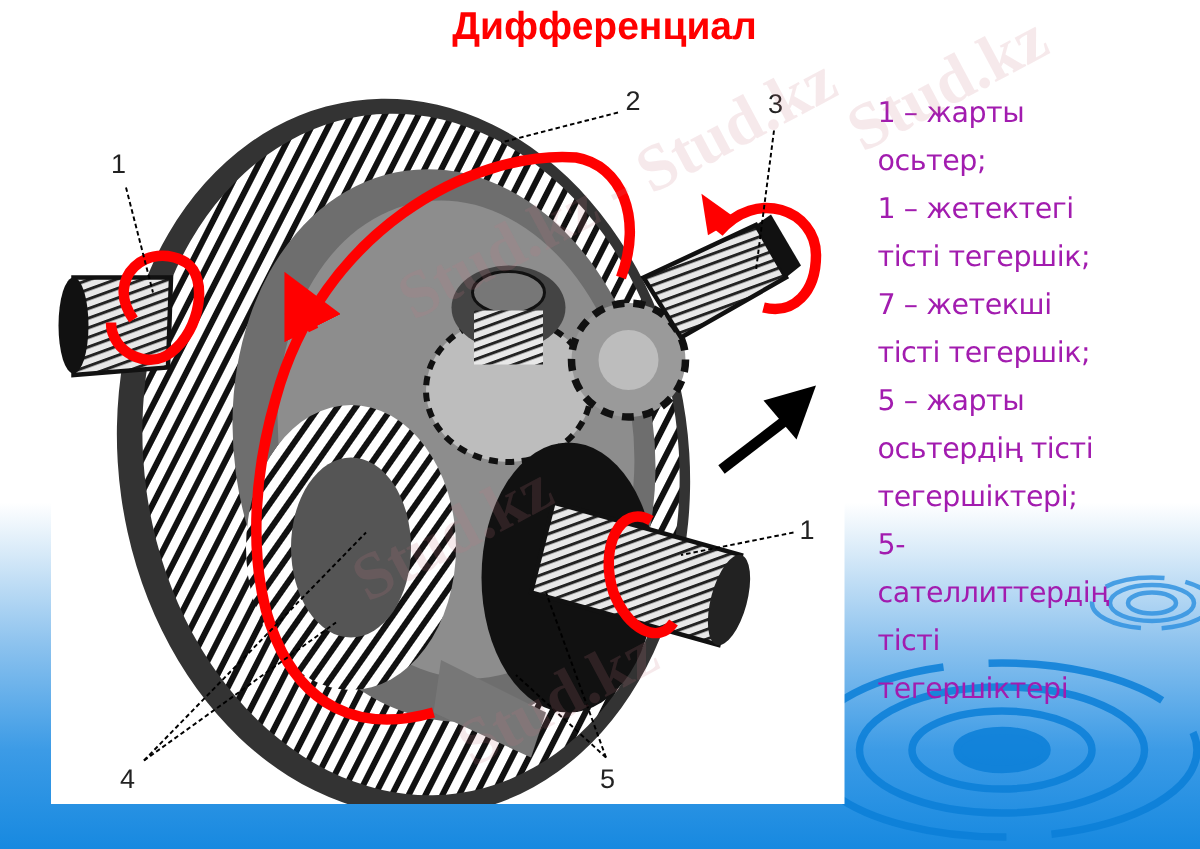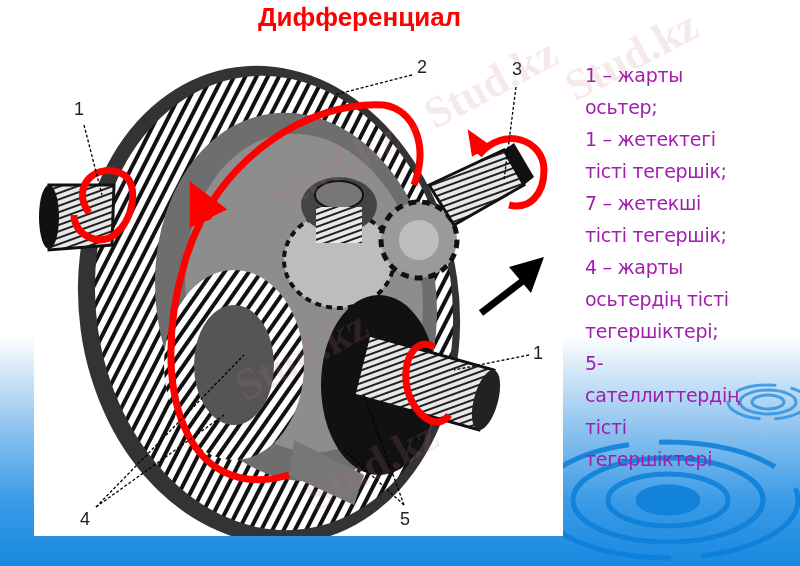--- a/index.html
+++ b/index.html
@@ -5,21 +5,21 @@
   html, body { margin: 0; padding: 0; }
   body {
     width: 800px; height: 566px; position: relative; overflow: hidden;
     background: linear-gradient(to bottom, #ffffff 0px, #ffffff 335px, #d6e9f8 370px, #8cc2ee 430px, #3c9be6 500px, #1789e0 566px);
     font-family: "DejaVu Sans", sans-serif;
   }
   .ripples { position: absolute; left: 0; top: 0; width: 800px; height: 566px; pointer-events: none; }
   .title {
     position: absolute; left: 258px; top: 0px; width: 290px;
     font-family: "Liberation Sans", sans-serif; font-weight: bold;
-    font-size: 26px; line-height: 34px; color: #ff0000; text-align: left;
+    font-size: 26px; line-height: 34px; color: #ff0000; text-align: center;
   }
   .figure-panel {
     position: absolute; left: 34px; top: 35px; width: 529px; height: 501px;
     background: #ffffff; overflow: hidden;
   }
   .figure-panel svg { position: absolute; left: 0; top: 0; }
   .legend {
     position: absolute; left: 585px; top: 59px; width: 210px;
     font-family: "DejaVu Sans", sans-serif; font-size: 19px; line-height: 32px;
     color: #a21caf; letter-spacing: -0.3px;
@@ -137,21 +137,21 @@
   </svg>
 </div>
 
 <div class="legend">
   <div>1 – жарты
 осьтер;</div>
   <div>1 – жетектегі
 тісті тегершік;</div>
   <div>7 – жетекші
 тісті тегершік;</div>
-  <div>4 – жарты
+  <div>5 – жарты
 осьтердің тісті
 тегершіктері;</div>
   <div>5-
 сателлиттердің
 тісті
 тегершіктері</div>
 </div>
 
 <div class="watermark" style="left:560px; top:30px;">Stud.kz</div>
 <div class="watermark" style="left:250px; top:100px;">Stud.kz - Stud.kz</div>

